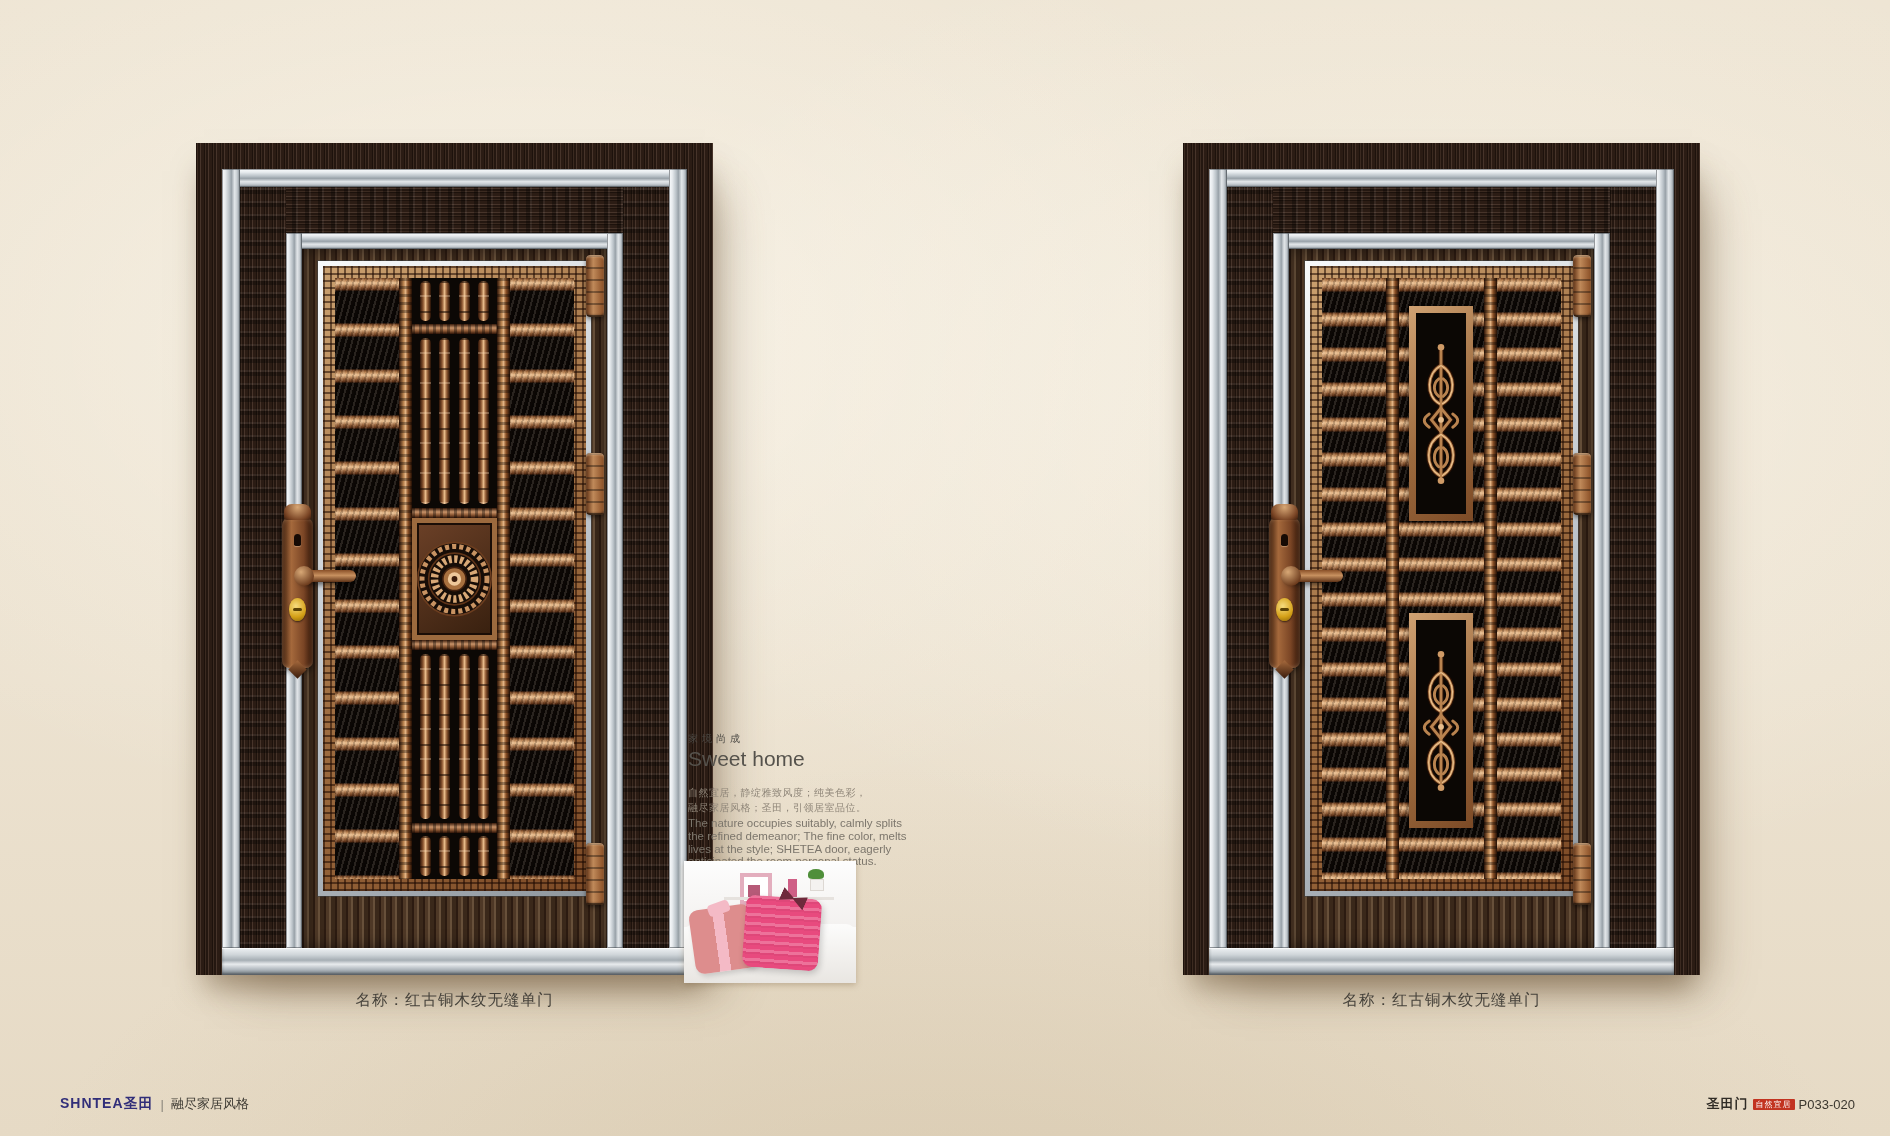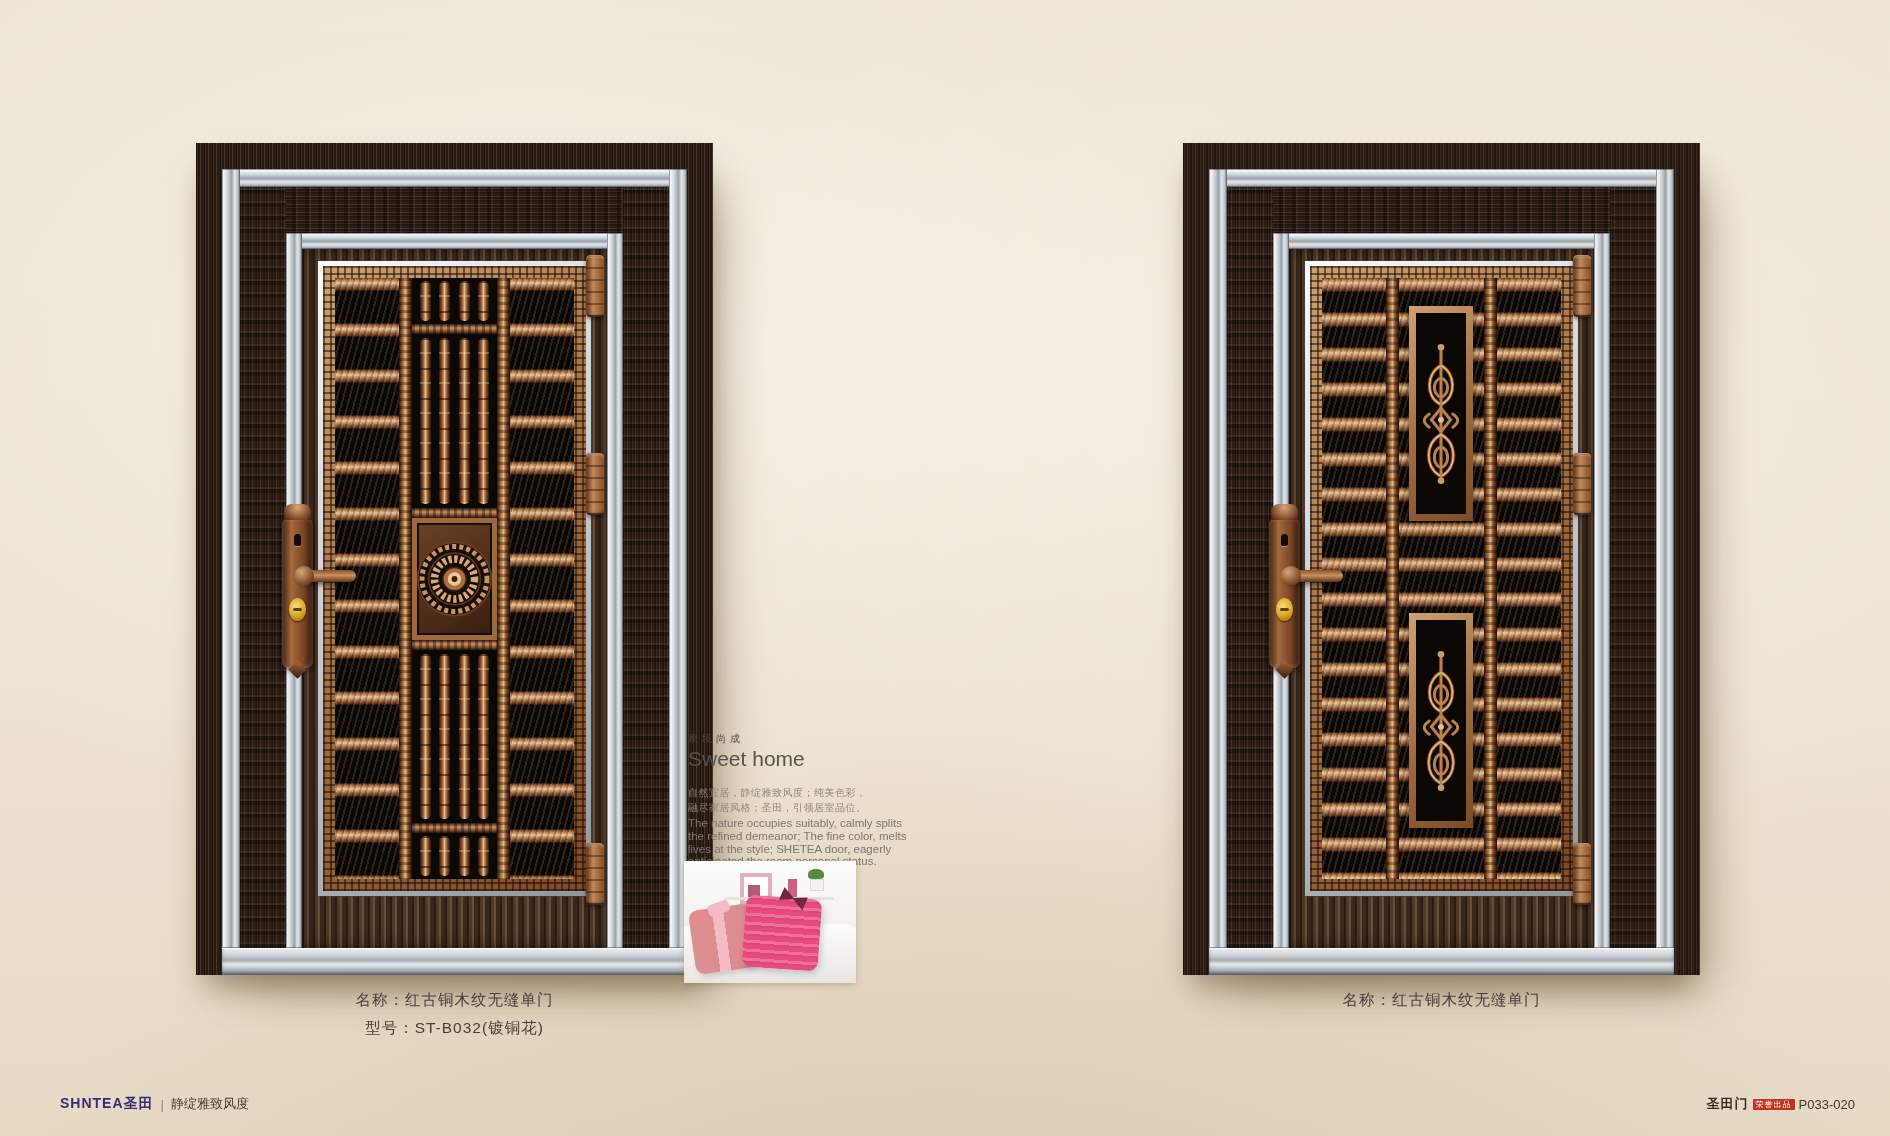--- a/index.html
+++ b/index.html
@@ -316,21 +316,20 @@
       <div class="cylinder"></div>
     </div>
     <div class="hinge h1"></div>
     <div class="hinge h2"></div>
     <div class="hinge h3"></div>
     <div class="threshold"></div>
   </section>
 
   <div class="caption c1">
     <div>名称：红古铜木纹无缝单门</div>
-    <div>型号：ST-B032(镀铜花)</div>
   </div>
   <div class="caption c2">
     <div>名称：红古铜木纹无缝单门</div>
   </div>
 
   <div class="intro">
     <div class="t-cn">家境尚成</div>
     <div class="t-en">Sweet home</div>
     <div class="b-cn">
       <span>自然宜居，静绽雅致风度；纯美色彩，</span>
@@ -353,21 +352,21 @@
     <div class="ph-pot"></div>
     <div class="ph-shelf"></div>
     <div class="ph-couch"></div>
     <div class="pillow1"></div>
     <div class="pillow2"></div>
   </div>
 
   <div class="footer-left">
     <span class="logo">SHNTEA圣田</span>
     <span class="sep">|</span>
-    <span class="series">静绽雅致风度</span>
+    <span class="series">融尽家居风格</span>
   </div>
   <div class="footer-right">
     <span class="brand">圣田门</span>
-    <span class="badge">荣誉出品</span>
+    <span class="badge">自然宜居</span>
     <span class="pageno">P033-020</span>
   </div>
 
 </div>
 
 </body></html>

